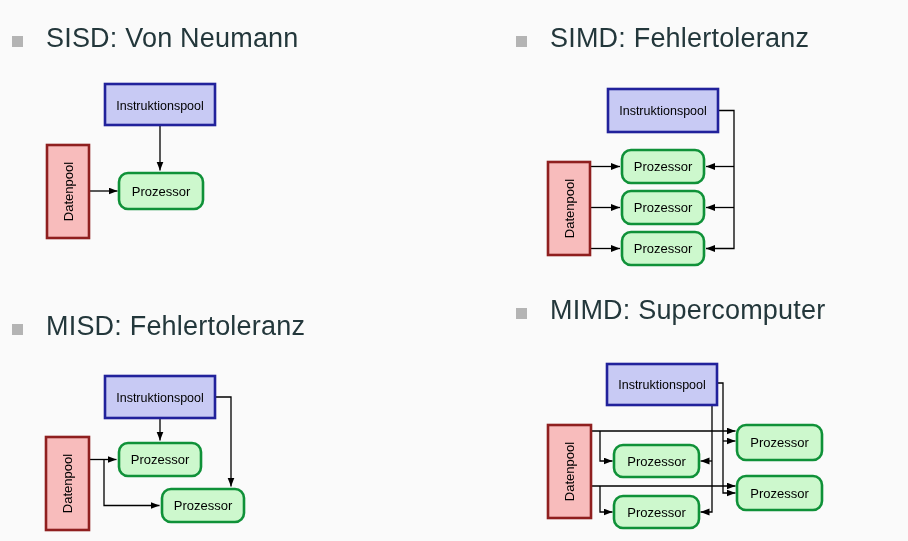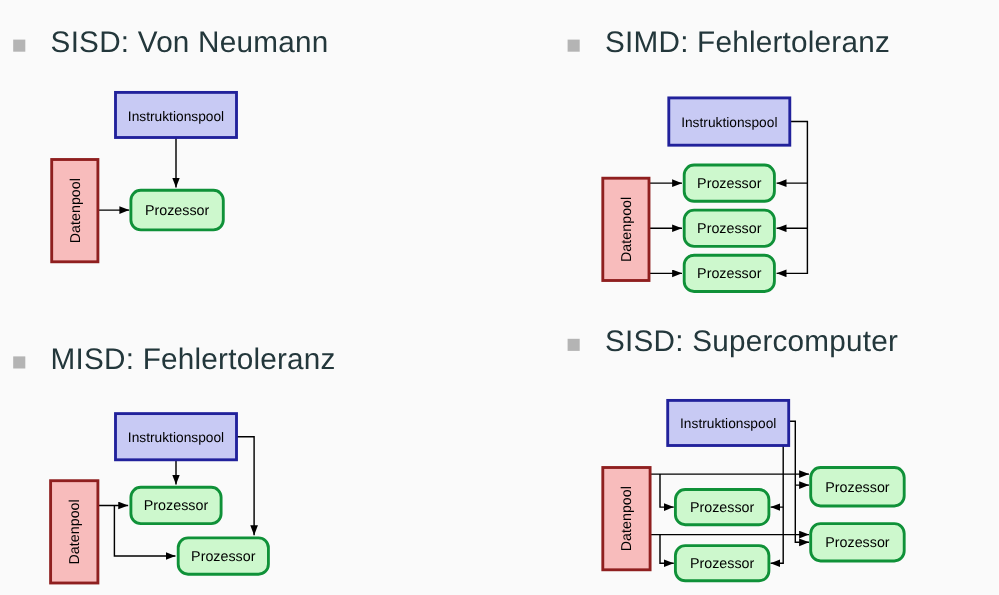--- a/index.html
+++ b/index.html
@@ -117,21 +117,21 @@
       <rect class="box-proc" x="119" y="159" width="82" height="33" rx="9"></rect>
       <text class="lbl-proc" x="160" y="180" text-anchor="middle">Prozessor</text>
       <rect class="box-proc" x="162" y="205" width="82" height="33" rx="9"></rect>
       <text class="lbl-proc" x="203" y="226" text-anchor="middle">Prozessor</text>
     </svg>
   </div>
 
   <div class="quad" style="left:454px;top:270px;height:271px">
     <div class="qtitle" style="left:62px;top:24px">
       <span class="bullet"></span>
-      <span class="qtext">SISD: Supercomputer</span>
+      <span class="qtext">MIMD: Supercomputer</span>
     </div>
     <svg width="454" height="271" viewBox="0 0 454 271">
       <defs>
         <marker id="m4" markerUnits="userSpaceOnUse" markerWidth="10" markerHeight="8" refX="9" refY="3.5" orient="auto">
           <path class="ah" d="M0,0 L9,3.5 L0,7 Z"></path>
         </marker>
       </defs>
       <path class="wire" d="M137,161 H281.5" marker-end="url(#m4)"></path>
       <path class="wire" d="M146,161 V191 H158.5" marker-end="url(#m4)"></path>
       <path class="wire" d="M137,216 H281.5" marker-end="url(#m4)"></path>

